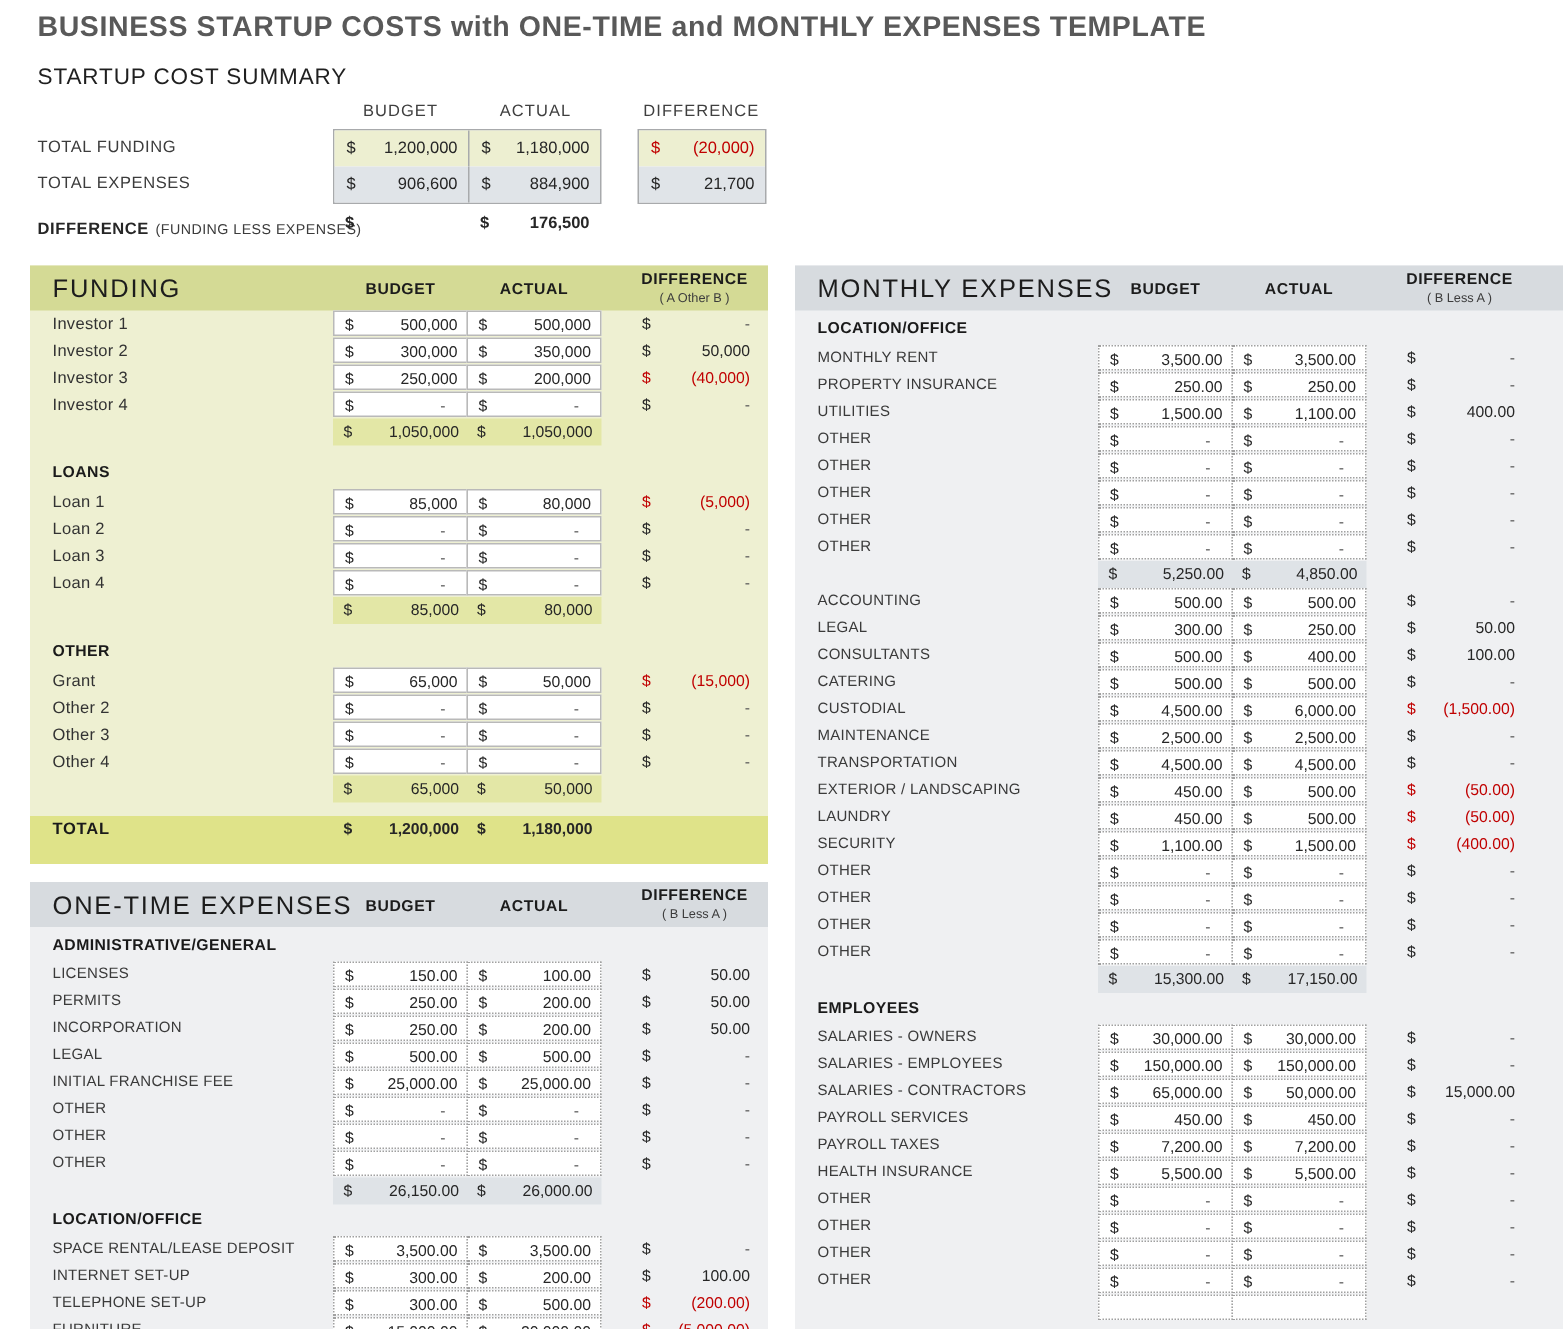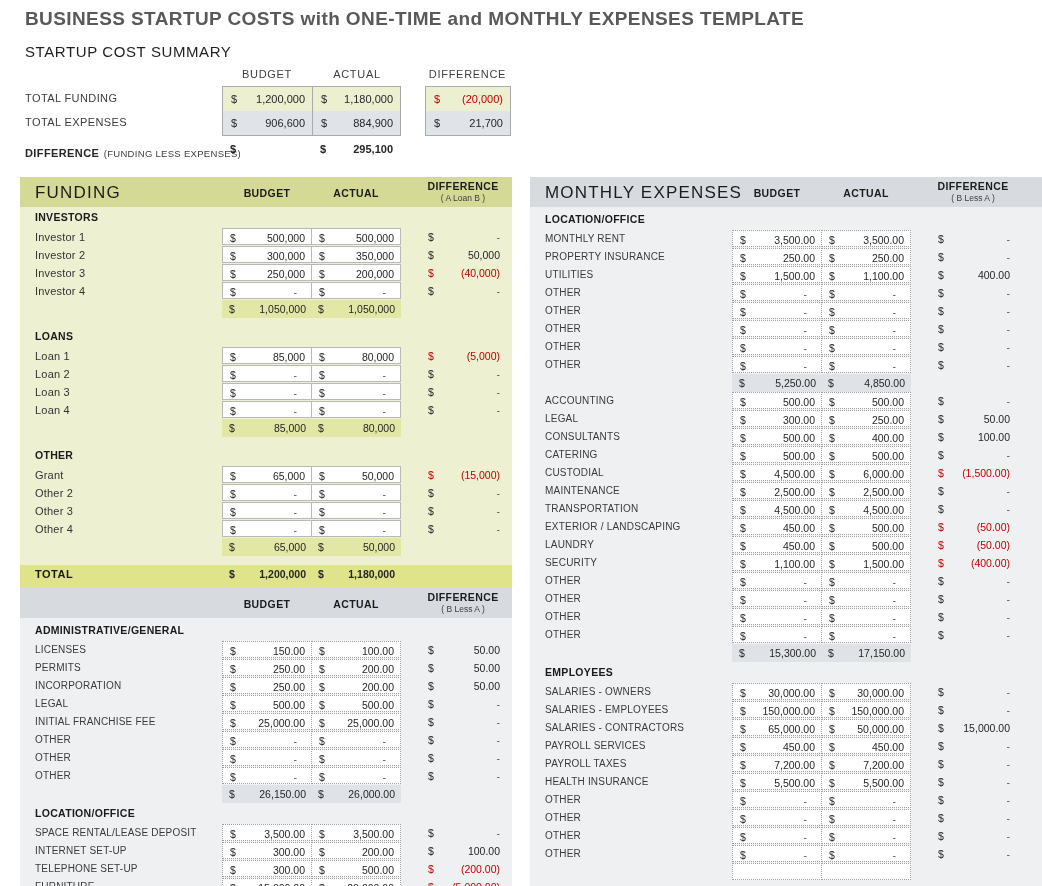--- a/index.html
+++ b/index.html
@@ -120,35 +120,34 @@
 <div class="abs" style="left:25px;top:143px;">
   <span class="bold" style="font-size:11px;letter-spacing:.4px;">DIFFERENCE</span>
   <span class="diff-sublabel">(FUNDING LESS EXPENSES)</span>
 </div>
 <div class="abs" style="left:222px;top:143px;width:89px;height:16px;">
   <span class="bold" style="position:absolute;left:8px;font-size:11px;">$</span>
   <span class="bold" style="position:absolute;right:7px;font-size:11px;margin-top:40px;">293,400</span>
 </div>
 <div class="abs" style="left:311px;top:143px;width:89px;height:16px;">
   <span class="bold" style="position:absolute;left:9px;font-size:11px;">$</span>
-  <span class="bold" style="position:absolute;right:7px;font-size:11px;">295,100</span>
+  <span class="bold" style="position:absolute;right:7px;font-size:11px;">176,500</span>
 </div>
 
 <div class="panel theme-green" id="panel-funding">
     <div class="panel-header">
       <div class="panel-title">FUNDING</div>
       <div class="ph-col ph-budget">BUDGET</div>
       <div class="ph-col ph-actual">ACTUAL</div>
       <div class="ph-diff">
         <div class="d1">DIFFERENCE</div>
-        <div class="d2">( A Loan B )</div>
+        <div class="d2">( A Other B )</div>
       </div>
     </div>
     <div class="panel-body">
-      <div class="subhead first">INVESTORS</div>
       <div class="prow">
         <div class="lab">Investor 1</div>
         <div class="cell b">
           <span class="dollar-s">$</span>
           <span class="val-s">500,000</span>
         </div>
         <div class="cell a">
           <span class="dollar-s">$</span>
           <span class="val-s">500,000</span>
         </div>
@@ -365,20 +364,21 @@
         <span class="val-s">1,200,000</span>
       </div>
       <div class="st-a">
         <span class="dollar-s">$</span>
         <span class="val-s">1,180,000</span>
       </div>
     </div>
   </div>
 <div class="panel theme-gray" id="panel-onetime">
     <div class="panel-header">
+      <div class="panel-title">ONE-TIME EXPENSES</div>
       <div class="ph-col ph-budget">BUDGET</div>
       <div class="ph-col ph-actual">ACTUAL</div>
       <div class="ph-diff">
         <div class="d1">DIFFERENCE</div>
         <div class="d2">( B Less A )</div>
       </div>
     </div>
     <div class="panel-body">
       <div class="subhead first">ADMINISTRATIVE/GENERAL</div>
       <div class="prow">

